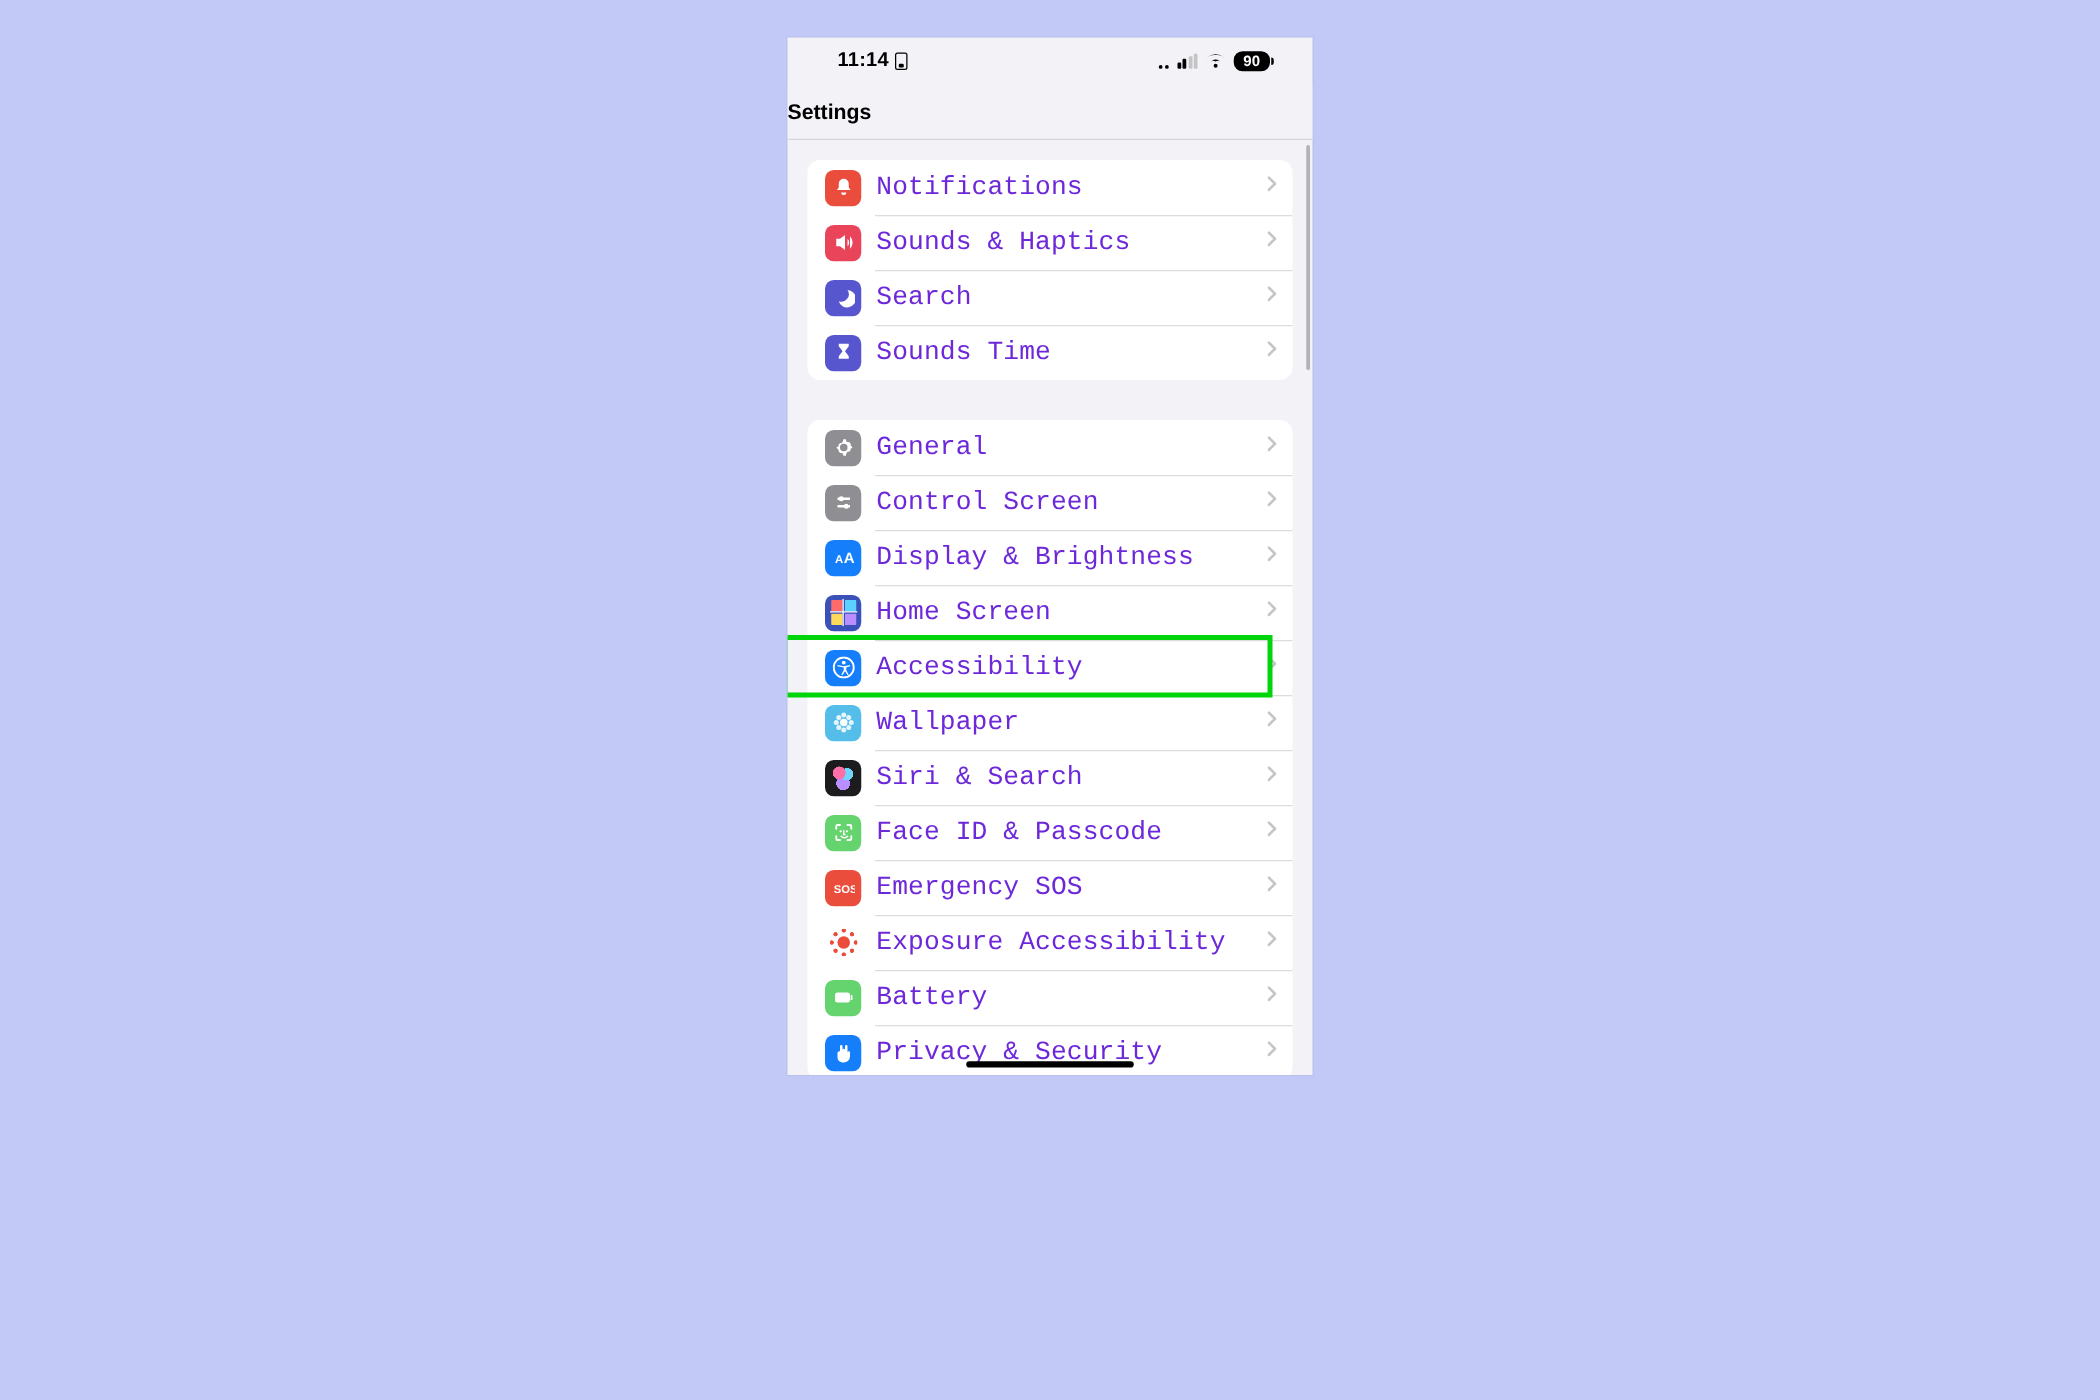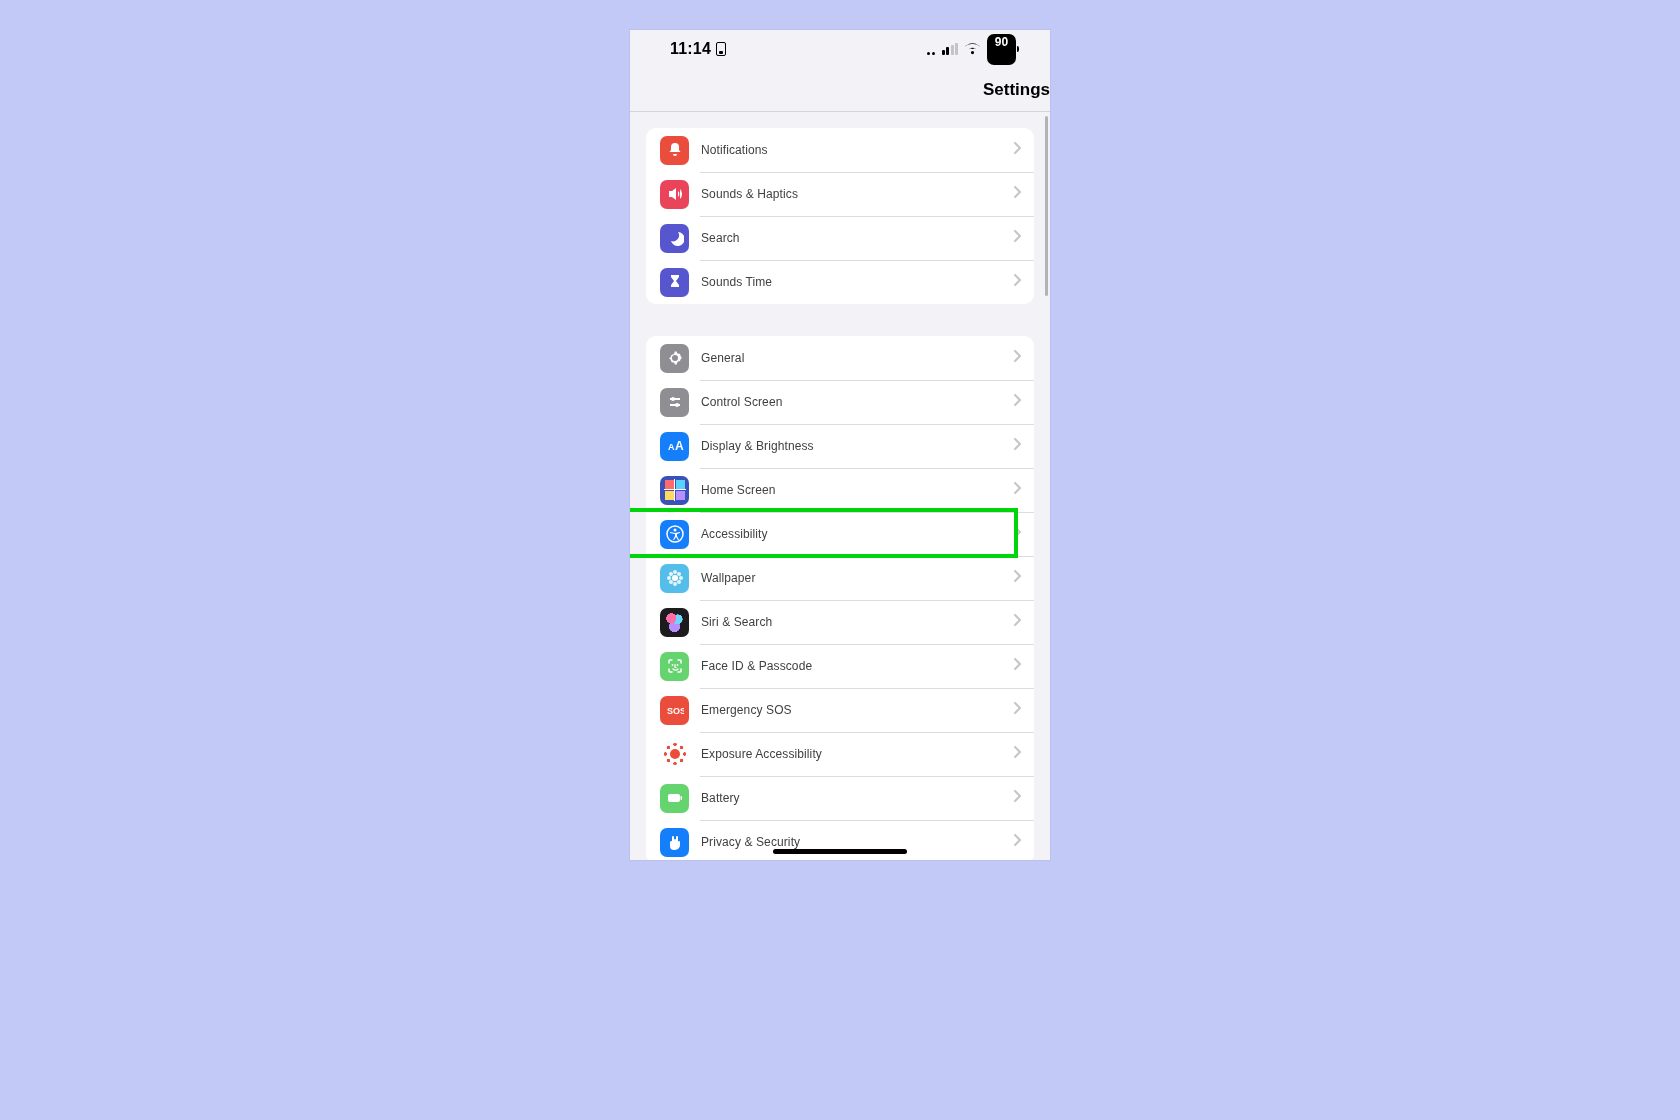--- a/index.html
+++ b/index.html
@@ -53,32 +53,32 @@
   .signal span:nth-child(3){height:10px; background:#c4c4c6;}
   .signal span:nth-child(4){height:12px; background:#c4c4c6;}
   .dual {
     display:flex; align-items:flex-end; gap:1.5px; height:12px; margin-right:1px;
   }
   .dual span{ width:3px; height:3px; background:#000; border-radius:50%;}
   .dual span:nth-child(2){height:3px;}
   .wifi-icon svg{display:block;}
   .battery-pill{
     background:#000; color:#fff; border-radius:7px;
-    font-size:12px; font-weight:700; padding:1px 5px 16px 5px;
+    font-size:12px; font-weight:700; padding:1px 5px 1px 5px;
     display:flex; align-items:center; position:relative;
     min-width:29px; justify-content:center;
   }
   .battery-pill::after{
     content:""; position:absolute; right:-3px; top:50%; transform:translateY(-50%);
     width:2px; height:6px; background:#000; border-radius:0 2px 2px 0;
   }
 
   
   .nav-header{
-    height:44px; display:flex; align-items:center; justify-content:flex-end;
+    height:44px; display:flex; align-items:center; justify-content:flex-start;
     border-bottom:1px solid rgba(0,0,0,0.12);
     font-weight:600; font-size:17px; color:#000;
     background:#f2f2f7;
   }
 
   
   .scroll {
     position:absolute; top:82px; bottom:0; left:0; right:0;
     overflow:hidden;
   }
@@ -105,21 +105,21 @@
     border-top:1px solid rgba(60,60,67,0.18);
   }
   .icon-box{
     width:29px; height:29px; border-radius:7px;
     display:flex; align-items:center; justify-content:center;
     flex:0 0 29px; margin-right:12px;
     color:#fff;
   }
   .icon-box svg{display:block;}
   .row-label{
-    flex:1; font-size:12px; color:#404040; letter-spacing:0.1px;
+    flex:1; font-size:21px; color:#6d28d9; letter-spacing:0.1px;font-family:Liberation Mono, monospace;
   }
   .chev{
     color:#c5c5c7; flex:0 0 auto;
   }
 
   
   .highlight{
     position:absolute;
     border:4px solid #00d40a;
     pointer-events:none;

